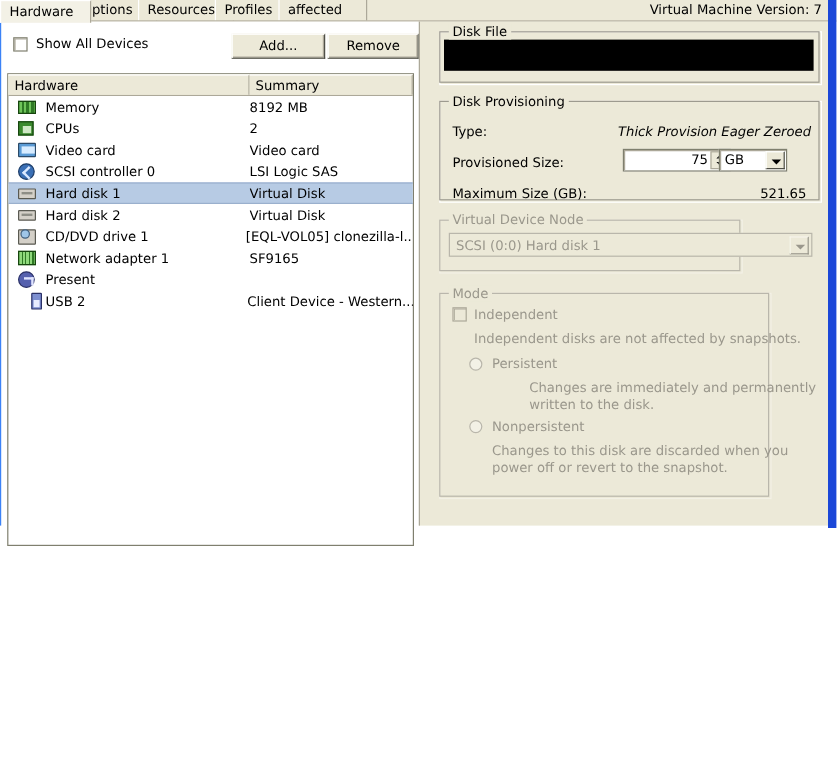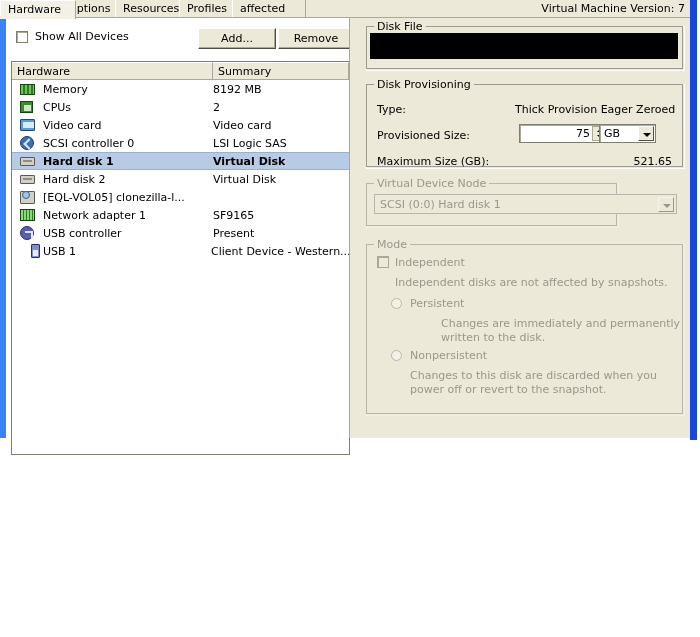--- a/index.html
+++ b/index.html
@@ -15,21 +15,21 @@
   .tab{
     position:absolute;top:0;height:17px;line-height:17px;padding:0 7px;
     font-size:11px;color:#000;background:#ece9d8;white-space:nowrap;cursor:default;
     border-left:1px solid #ffffff;border-right:1px solid #aca899;
   }
   .tab.active{background:#f3f1e6;border-left:1px solid #ffffff;border-right:1px solid #aca899;
     border-top:1px solid #ffffff;z-index:5;height:18px;line-height:17px;}
   #vmversion{position:absolute;right:12px;top:1px;height:16px;line-height:16px;font-size:11px;color:#000;}
   
   #leftpane{position:absolute;left:0;top:18px;width:348px;height:420px;background:#ffffff;
-    border-left:6px solid #3b82f6;}
+    border-left:1px solid #3b82f6;}
   #showall{position:absolute;left:10px;top:12px;display:flex;align-items:center;gap:7px;}
   .wincheck{width:12px;height:12px;background:#ffffff;border:1px solid #7f7f6e;
     box-shadow:inset 1px 1px 0 #aca899;box-sizing:border-box;display:inline-block;}
   .wincheck.disabled{background:#ece9d8;border-color:#aca899;}
   #showall .lbl{font-size:11px;}
   .winbtn{
     position:absolute;top:10px;height:21px;line-height:20px;text-align:center;font-size:11px;
     background:#ece9d8;color:#000;cursor:default;box-sizing:border-box;
     border-top:1px solid #ffffff;border-left:1px solid #ffffff;
     border-right:1px solid #4f4f48;border-bottom:1px solid #4f4f48;
@@ -40,21 +40,21 @@
   
   #hwtable{position:absolute;left:5px;top:43px;width:339px;height:394px;background:#ffffff;
     border:1px solid #7f7f6e;box-sizing:border-box;}
   #hwhead{position:relative;height:17px;background:#ece9d8;border-bottom:1px solid #aca899;}
   .hcell{position:absolute;top:0;height:17px;line-height:17px;font-size:11px;padding-left:5px;
     box-sizing:border-box;background:#ece9d8;border-right:1px solid #aca899;
     border-top:1px solid #ffffff;color:#000;}
   #hcol0{left:0;width:201px;}
   #hcol1{left:201px;width:136px;}
   .row{position:relative;height:18px;display:flex;align-items:center;box-sizing:border-box;}
-  .row.sel{background:#b7cbe4;border-top:1px solid #9ab0cd;border-bottom:1px solid #9ab0cd;font-weight:bold;}
+  .row.sel{background:#b7cbe4;border-top:1px solid #9ab0cd;border-bottom:1px solid #9ab0cd;}
   .ico{width:16px;height:14px;margin-left:8px;margin-right:7px;position:relative;flex:0 0 16px;}
   .rname{width:170px;font-size:11px;white-space:nowrap;overflow:hidden;}
   .rsum{font-size:11px;white-space:nowrap;overflow:hidden;}
   
   .ic-mem{width:15px;height:11px;background:#2f7a25;border:1px solid #17450f;box-sizing:border-box;
     margin-top:2px;background-image:repeating-linear-gradient(90deg,#6fc45a 0 2px,#2f7a25 2px 4px);}
   .ic-cpu{width:13px;height:12px;margin-top:1px;background:#3b8a2e;border:1px solid #17450f;
     box-sizing:border-box;}
   .ic-cpu:after{content:"";position:absolute;left:3px;top:3px;width:7px;height:6px;background:#cfe8c5;}
   .ic-vid{width:15px;height:12px;margin-top:1px;background:#5b9bd5;border:1px solid #2c4a68;
@@ -90,21 +90,21 @@
   .grp>.cap{position:absolute;left:7px;top:-7px;background:#ece9d8;padding:0 3px;font-size:11px;
     color:#000;z-index:2;}
   .grp.dis>.cap{color:#9a978c;}
   .grp.dis{border-color:#f3f1e6;}
   .grp.dis .inner{border-color:#b9b6ab;}
   #g-diskfile{left:16px;top:8px;width:319px;height:45px;}
   #diskfile-field{position:absolute;left:3px;top:6px;width:308px;height:26px;background:#000000;}
   #g-prov{left:16px;top:66px;width:319px;height:85px;}
   .fl{position:absolute;font-size:11px;color:#000;}
   #lbl-type{left:10px;top:18px;}
-  #val-type{left:148px;top:18px;}
+  #val-type{left:148px;top:18px;font-style:italic;}
   #lbl-psize{left:10px;top:44px;}
   #lbl-max{left:10px;top:70px;}
   #val-max{right:12px;top:70px;}
   #spin{position:absolute;left:152px;top:39px;width:90px;height:19px;background:#ffffff;
     border:1px solid #7f7f6e;box-sizing:border-box;box-shadow:inset 1px 1px 0 #aca899;}
   #spin .num{position:absolute;right:18px;top:2px;font-size:11px;}
   #spin .btns{position:absolute;right:1px;top:1px;width:15px;height:15px;background:#ece9d8;
     border:1px solid #aca899;box-sizing:border-box;}
   .arr{position:absolute;left:4px;width:0;height:0;border-left:3px solid transparent;
     border-right:3px solid transparent;}
@@ -120,21 +120,21 @@
     border-left:4px solid transparent;border-right:4px solid transparent;border-top:4px solid #000;}
   #g-node{left:16px;top:165px;width:253px;height:45px;}
   #nodesel{position:absolute;left:7px;top:10px;width:303px;height:20px;background:#ece9d8;
     border:1px solid #b9b6ab;box-sizing:border-box;}
   #nodesel .txt{position:absolute;left:5px;top:3px;font-size:11px;color:#9a978c;}
   #nodesel .dd{position:absolute;right:2px;top:2px;width:16px;height:15px;background:#ece9d8;
     border-top:1px solid #f6f4ea;border-left:1px solid #f6f4ea;
     border-right:1px solid #9a978c;border-bottom:1px solid #9a978c;box-sizing:border-box;}
   #nodesel .dd:after{content:"";position:absolute;left:4px;top:6px;width:0;height:0;
     border-left:4px solid transparent;border-right:4px solid transparent;border-top:4px solid #9a978c;}
-  #g-mode{left:16px;top:226px;width:319px;height:172px;}
+  #g-mode{left:16px;top:226px;width:277px;height:172px;}
   .dtext{position:absolute;font-size:11px;color:#9a978c;line-height:14px;}
   #indep-box{position:absolute;left:10px;top:11px;}
   #indep-lbl{left:28px;top:11px;}
   #indep-desc{left:28px;top:31px;width:280px;}
   .radio{position:absolute;width:11px;height:11px;border-radius:50%;background:#f3f1e6;
     border:1px solid #b9b6ab;box-sizing:border-box;}
   #r-pers{left:24px;top:53px;}
   #lbl-pers{left:43px;top:52px;}
   #desc-pers{left:43px;top:72px;width:262px;margin-left:31px;}
   #r-nonp{left:24px;top:105px;}
@@ -211,41 +211,41 @@
             <span class="ico">
               <span class="ic-disk" style="position: absolute;"></span>
             </span>
             <span class="rname">Hard disk 2</span>
             <span class="rsum">Virtual Disk</span>
           </div>
           <div class="row">
             <span class="ico">
               <span class="ic-cd" style="position: absolute;"></span>
             </span>
+            <span class="rname">CD/DVD drive 1</span>
             <span class="rsum">[EQL-VOL05] clonezilla-l...</span>
           </div>
           <div class="row">
             <span class="ico">
               <span class="ic-net" style="position: absolute;"></span>
             </span>
             <span class="rname">Network adapter 1</span>
             <span class="rsum">SF9165</span>
           </div>
           <div class="row">
             <span class="ico">
               <span class="ic-usbc" style="position: absolute;"></span>
             </span>
-            <span class="rname">USB controller</span>
             <span class="rsum">Present</span>
           </div>
           <div class="row">
             <span class="ico">
               <span class="ic-usb1" style="position: absolute;"></span>
             </span>
-            <span class="rname">USB 1</span>
+            <span class="rname">USB 2</span>
             <span class="rsum">Client Device - Western...</span>
           </div>
         </div>
     </div>
   </div>
 
   <div id="rightpane">
 
     <div class="grp" id="g-diskfile">
       <div class="inner"></div>

